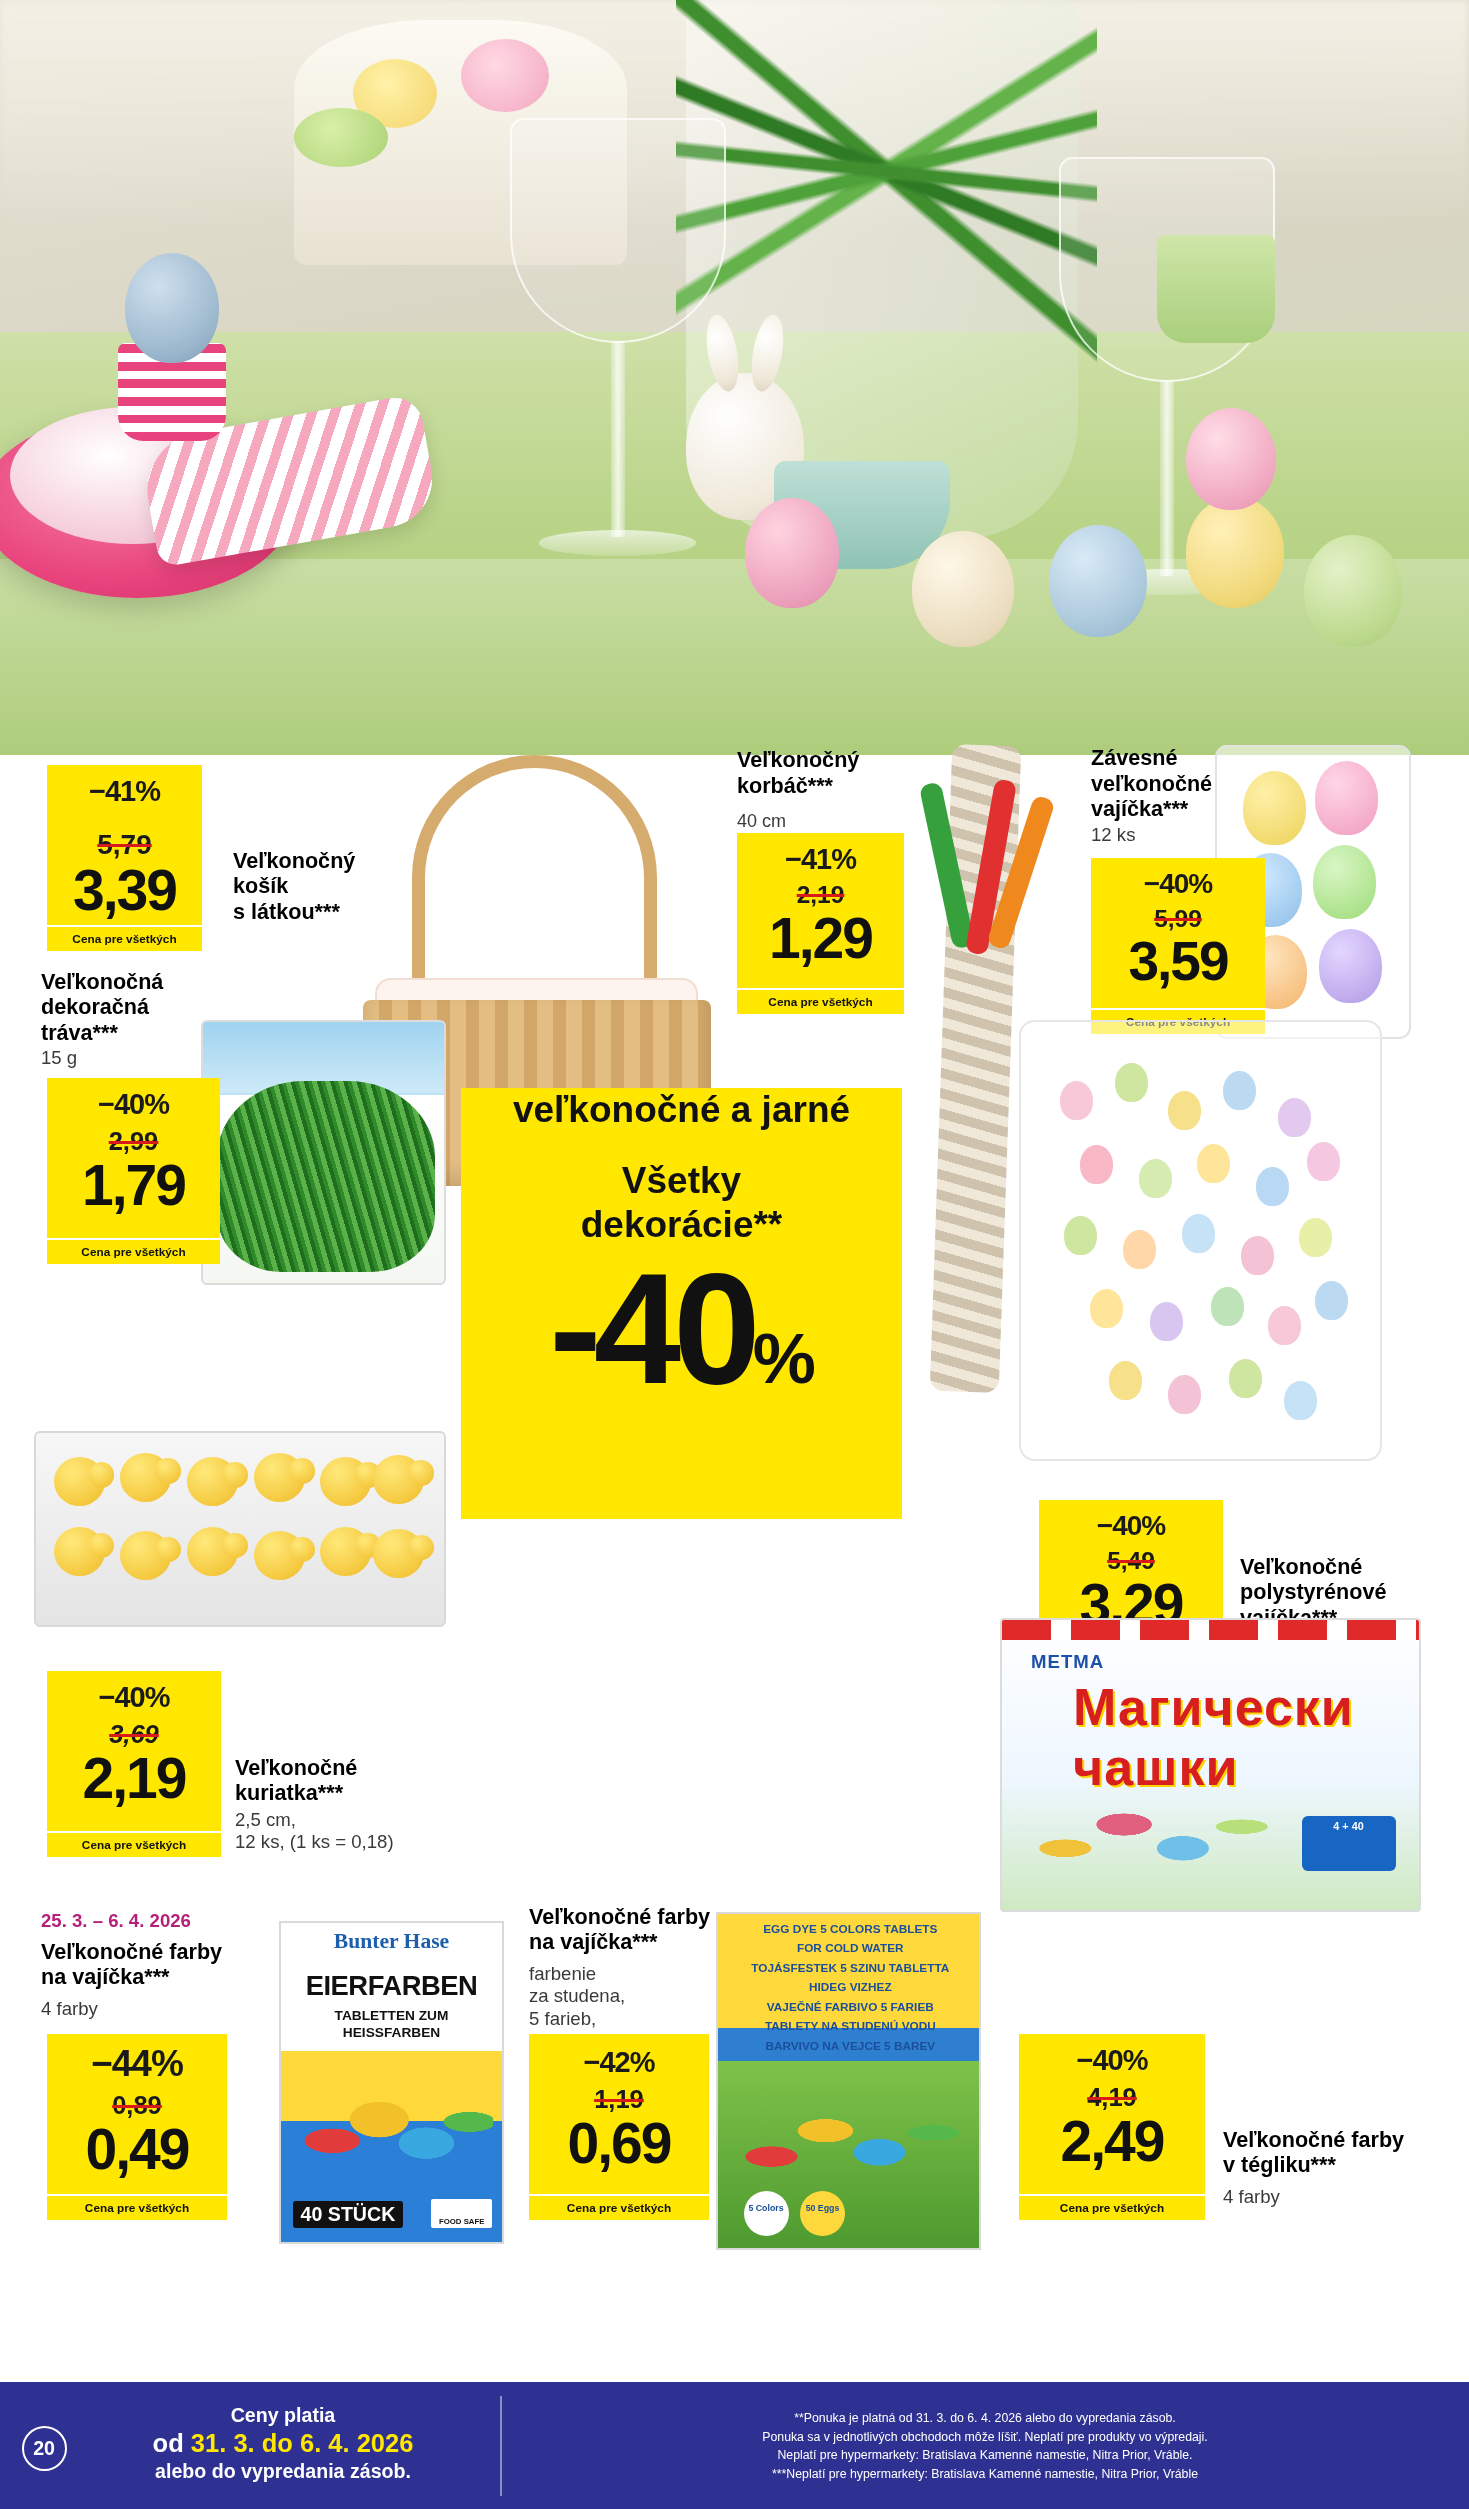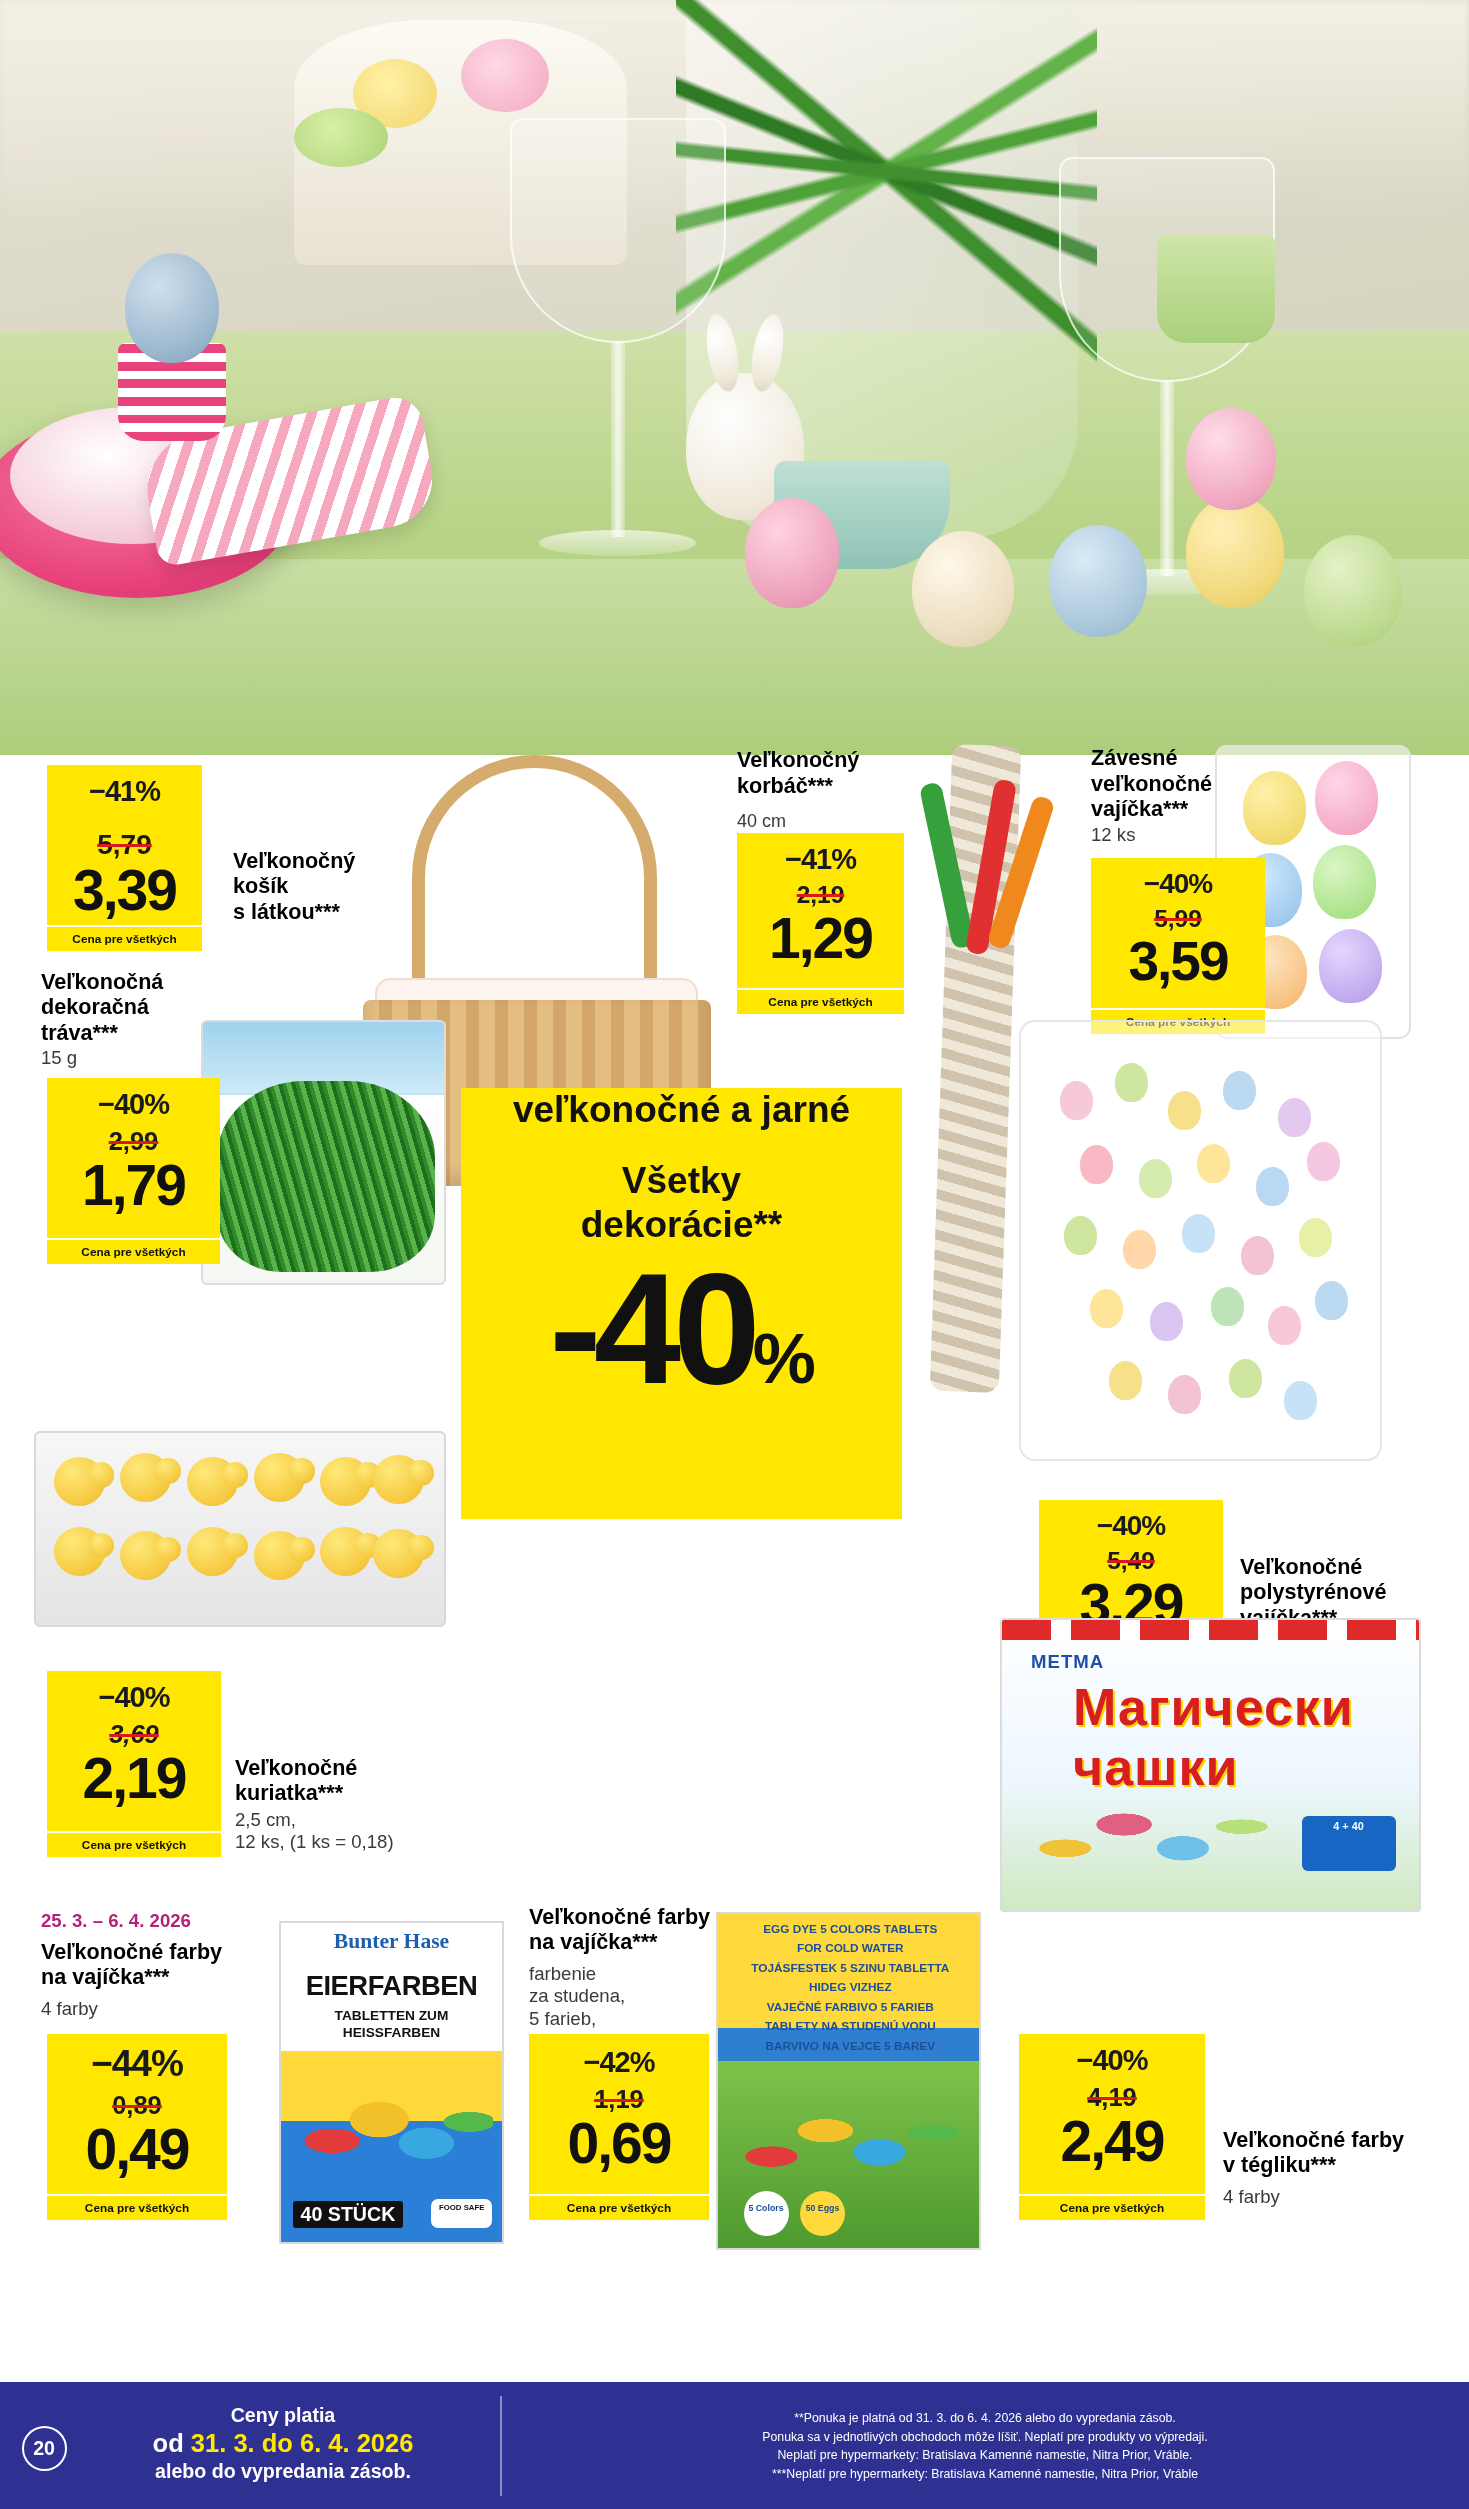--- a/index.html
+++ b/index.html
@@ -278,22 +278,22 @@
     position: absolute; left: 0; top: 84px; width: 100%; text-align:center;
     color: #111; font-weight: bold; font-size: 13.7px; line-height: 1.25;
   }
   .bunterbox .t3 {
     position:absolute; left: 11.8px; bottom: 13.7px;
     background: #111; color: #fff; font-weight: bold; font-size: 19.6px;
     padding: 2px 7.8px; border-radius: 2.9px;
   }
   .bunterbox .fs {
     position: absolute; right: 9.8px; bottom: 13.7px; width: 61px; height: 29px;
-    background: #fff; border-radius: 7px; color: #111;
-    font-size: 7.8px; font-weight: bold; text-align: center; padding-top: 4px;
+    background: #fff; border-radius: 2px; color: #111;
+    font-size: 7.8px; font-weight: bold; text-align: center; padding-top: 18px;
   }
 
   .farbybox {
     position: absolute; left: 716px; top: 1157px; width: 265px; height: 338px;
     background: linear-gradient(180deg, #ffd93b 0 34%, #2f7fd0 34% 100%);
     border: 2px solid #d9d9d9; overflow: hidden;
   }
   .farbybox .lines {
     position:absolute; left: 9.8px; top: 5.9px; width: 245px;
     color: #1b4f9c; font-weight: bold; font-size: 11.8px; line-height: 1.65;

